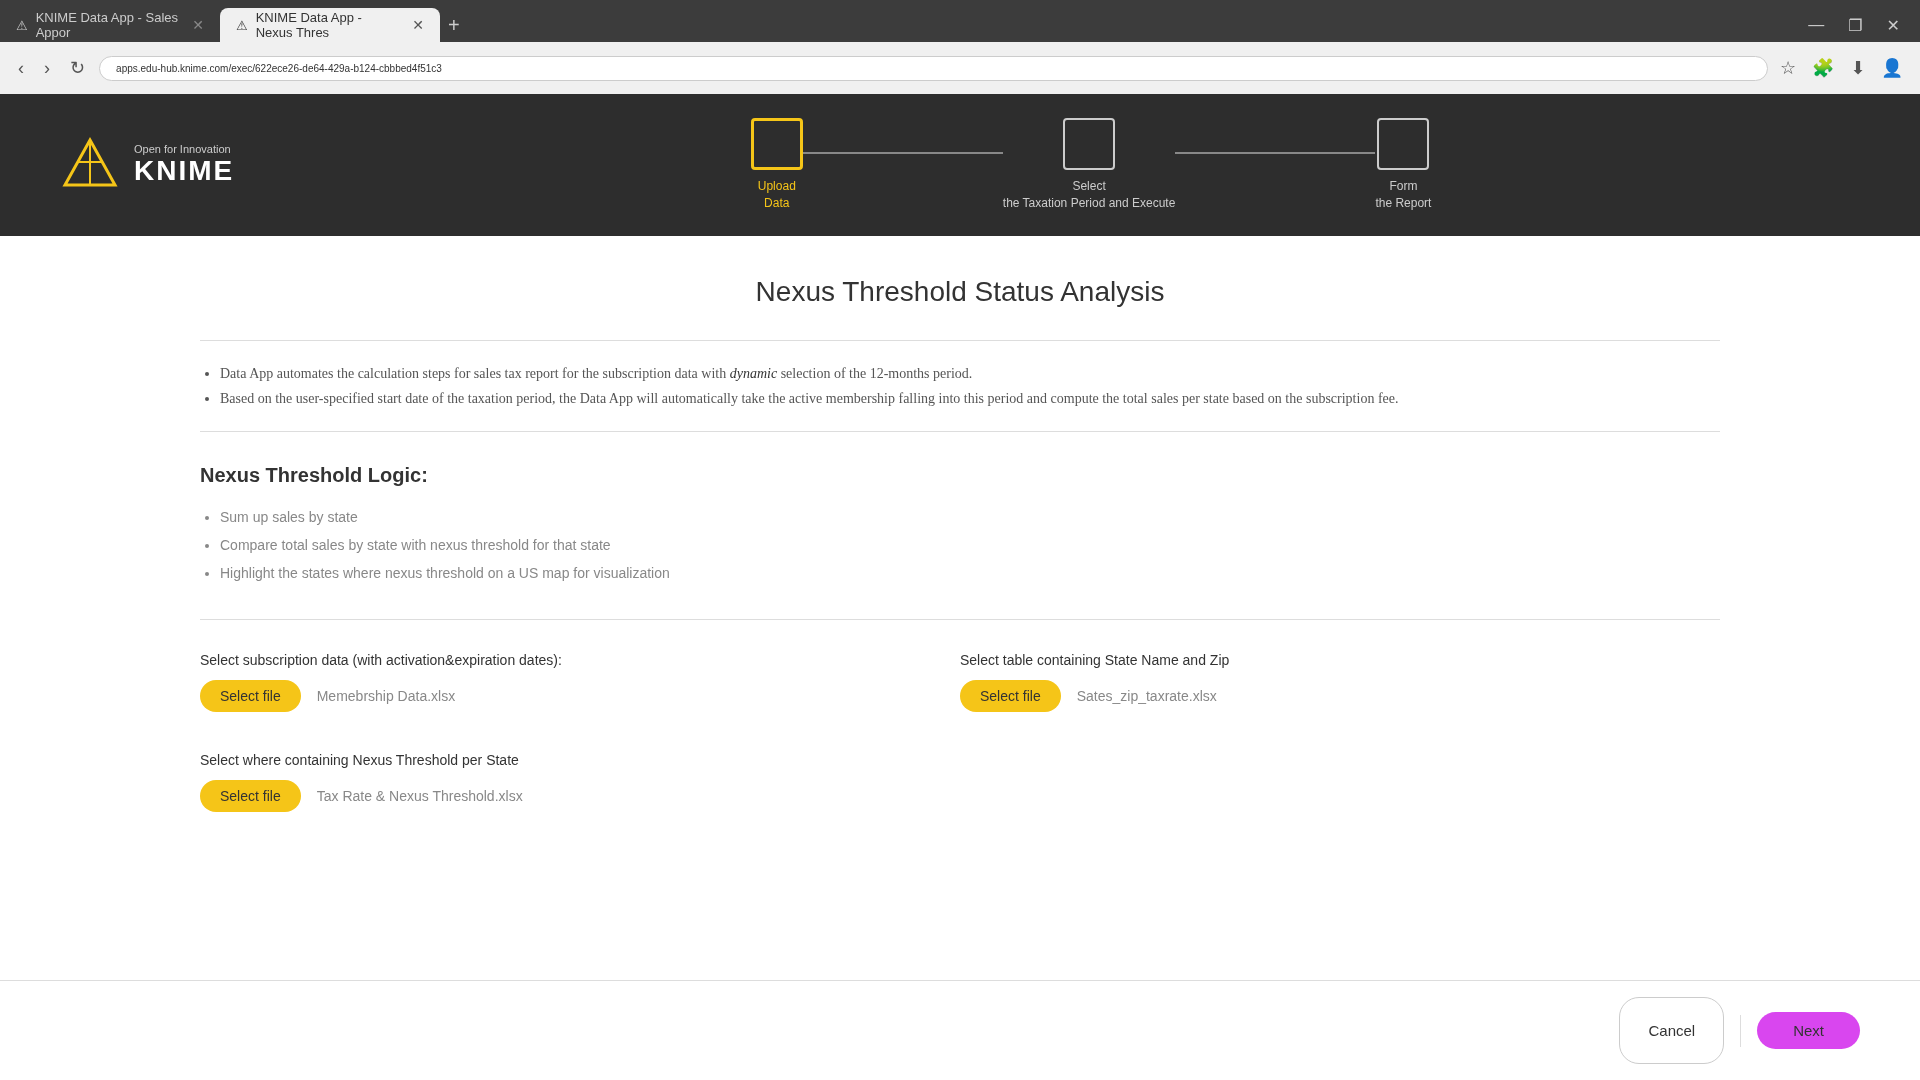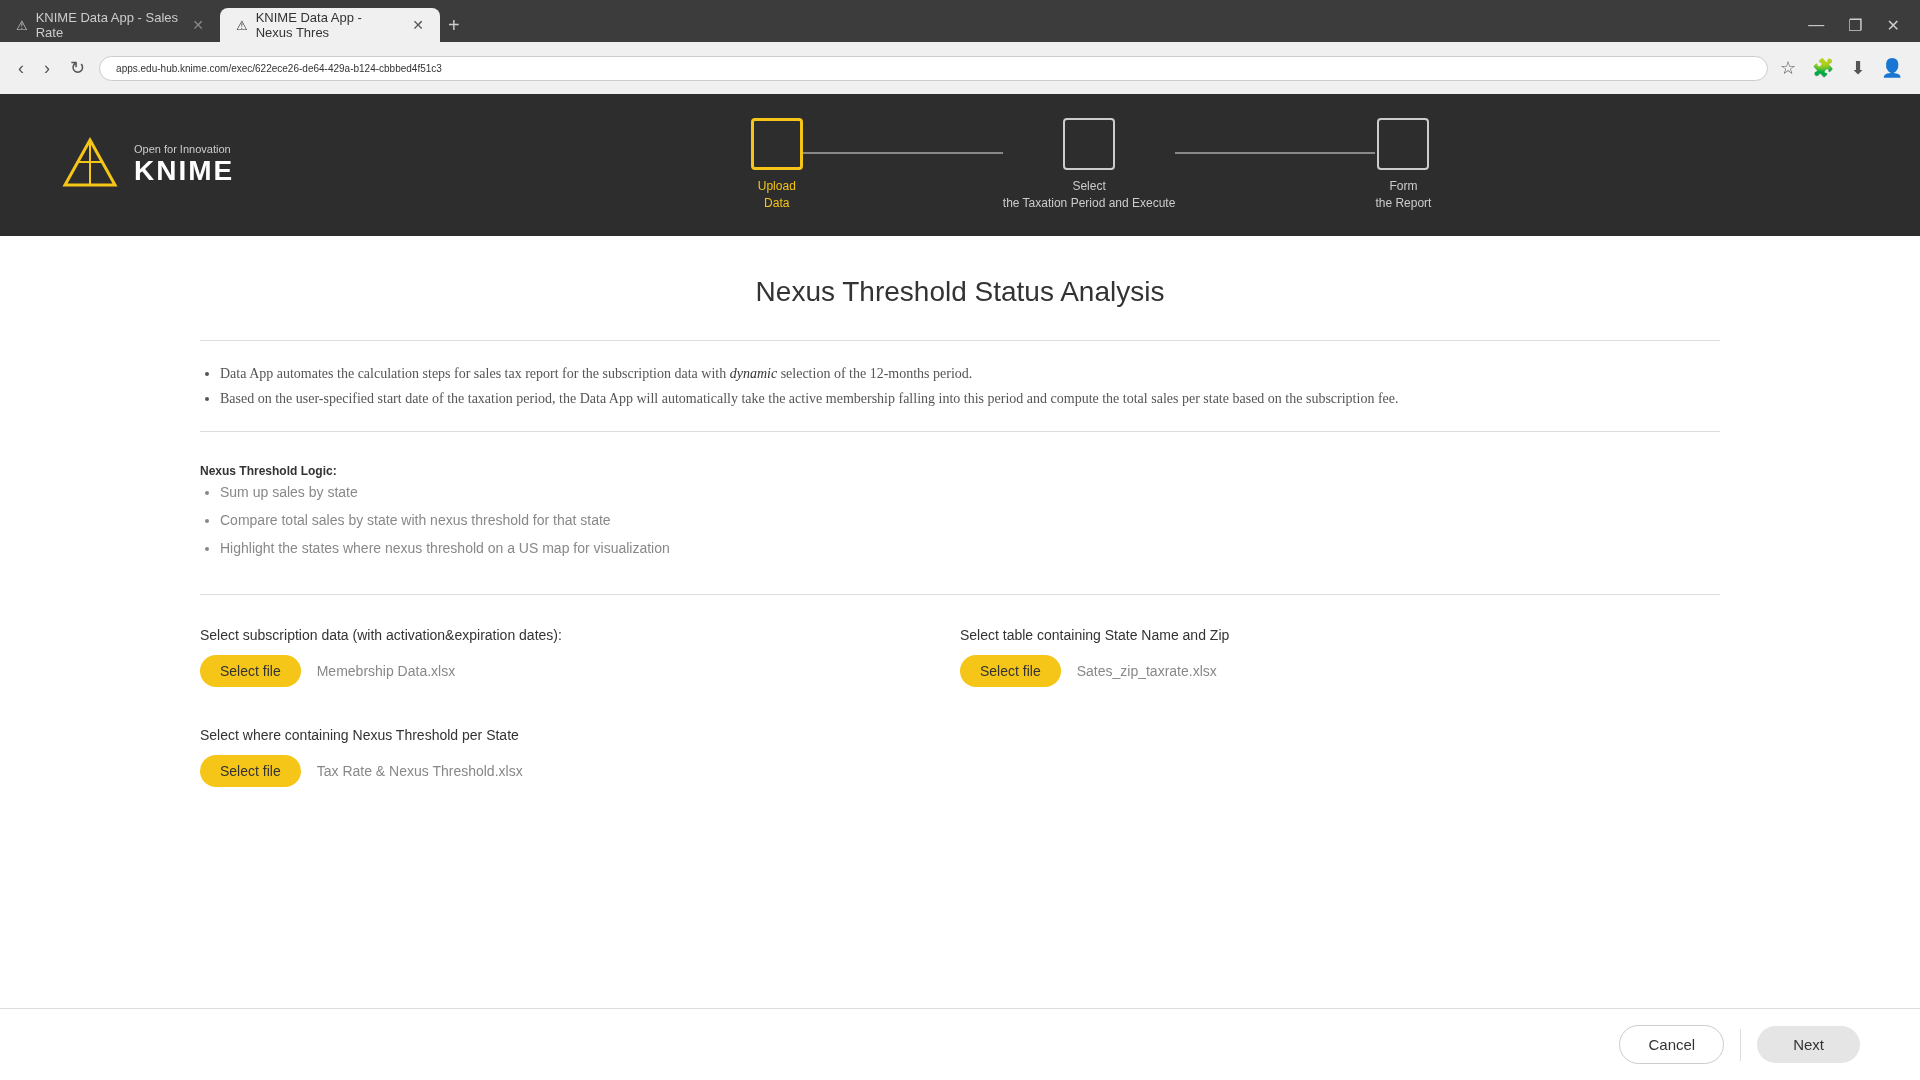--- a/index.html
+++ b/index.html
@@ -44,50 +44,50 @@
 
     
     .main-content { padding: 40px 200px 120px 200px; }
     .page-title { font-size: 28px; font-weight: normal; text-align: center; color: #333; margin-bottom: 32px; }
 
     .description { border-top: 1px solid #ddd; padding: 20px 0; border-bottom: 1px solid #ddd; margin-bottom: 32px; font-family: Liberation Serif, serif; }
     .description ul { list-style: disc; padding-left: 20px; }
     .description ul li { color: #555; font-size: 14px; line-height: 1.8; }
     .description ul li em { font-style: italic; color: #333; }
 
-    .section-title { font-size: 12px; font-weight: bold; color: #333; }
+    .section-title { font-size: 20px; font-weight: bold; color: #333; margin-bottom: 16px; }
     .logic-section { margin-bottom: 32px; border-bottom: 1px solid #ddd; padding-bottom: 32px; }
     .logic-section ul { list-style: disc; padding-left: 20px; }
     .logic-section ul li { color: #888; font-size: 14px; line-height: 2; }
 
     
     .file-selectors { display: flex; margin-bottom: 40px; }
     .file-selector { flex: 1; }
     .file-selector-label { font-size: 14px; color: #333; margin-bottom: 12px; }
     .file-selector-row { display: flex; align-items: center; gap: 16px; }
     .select-file-btn { background: #f5c518; border: none; border-radius: 20px; padding: 8px 20px; font-size: 14px; font-weight: 500; cursor: pointer; color: #333; white-space: nowrap; }
     .file-name { color: #888; font-size: 14px; }
 
     .file-selector-single { margin-bottom: 20px; }
 
     
     .bottom-bar { position: fixed; bottom: 0; right: 0; left: 0; background: white; border-top: 1px solid #ddd; padding: 16px 60px; display: flex; justify-content: flex-end; align-items: center; gap: 16px; }
-    .cancel-btn { background: white; border: 1px solid #ccc; border-radius: 20px; padding: 10px 28px; font-size: 15px; cursor: pointer; color: #333; }
-    .next-btn { background: #e5e5e5; border: none; border-radius: 20px; padding: 10px 36px; font-size: 15px; font-weight: 500; cursor: pointer; color: #333; }
+    .cancel-btn { background: white; border: 1px solid #ccc; border-radius: 20px; padding: 24px 28px; font-size: 15px; cursor: pointer; color: #333; }
+    .next-btn { background: #d946ef; border: none; border-radius: 20px; padding: 10px 36px; font-size: 15px; font-weight: 500; cursor: pointer; color: #333; }
     .btn-divider { width: 1px; height: 32px; background: #ddd; }
   </style>
 </head>
 <body>
 
 <div class="browser-chrome">
 
   <div class="tab-bar">
     <div class="tab">
       <span>⚠</span>
-      <span>KNIME Data App - Sales Rate</span>
+      <span>KNIME Data App - Sales Appor</span>
       <span class="tab-close">✕</span>
     </div>
     <div class="tab active">
       <span>⚠</span>
       <span>KNIME Data App - Nexus Thres</span>
       <span class="tab-close">✕</span>
     </div>
     <button class="new-tab-btn">+</button>
     <div class="window-controls">
       <button class="win-btn">—</button>

